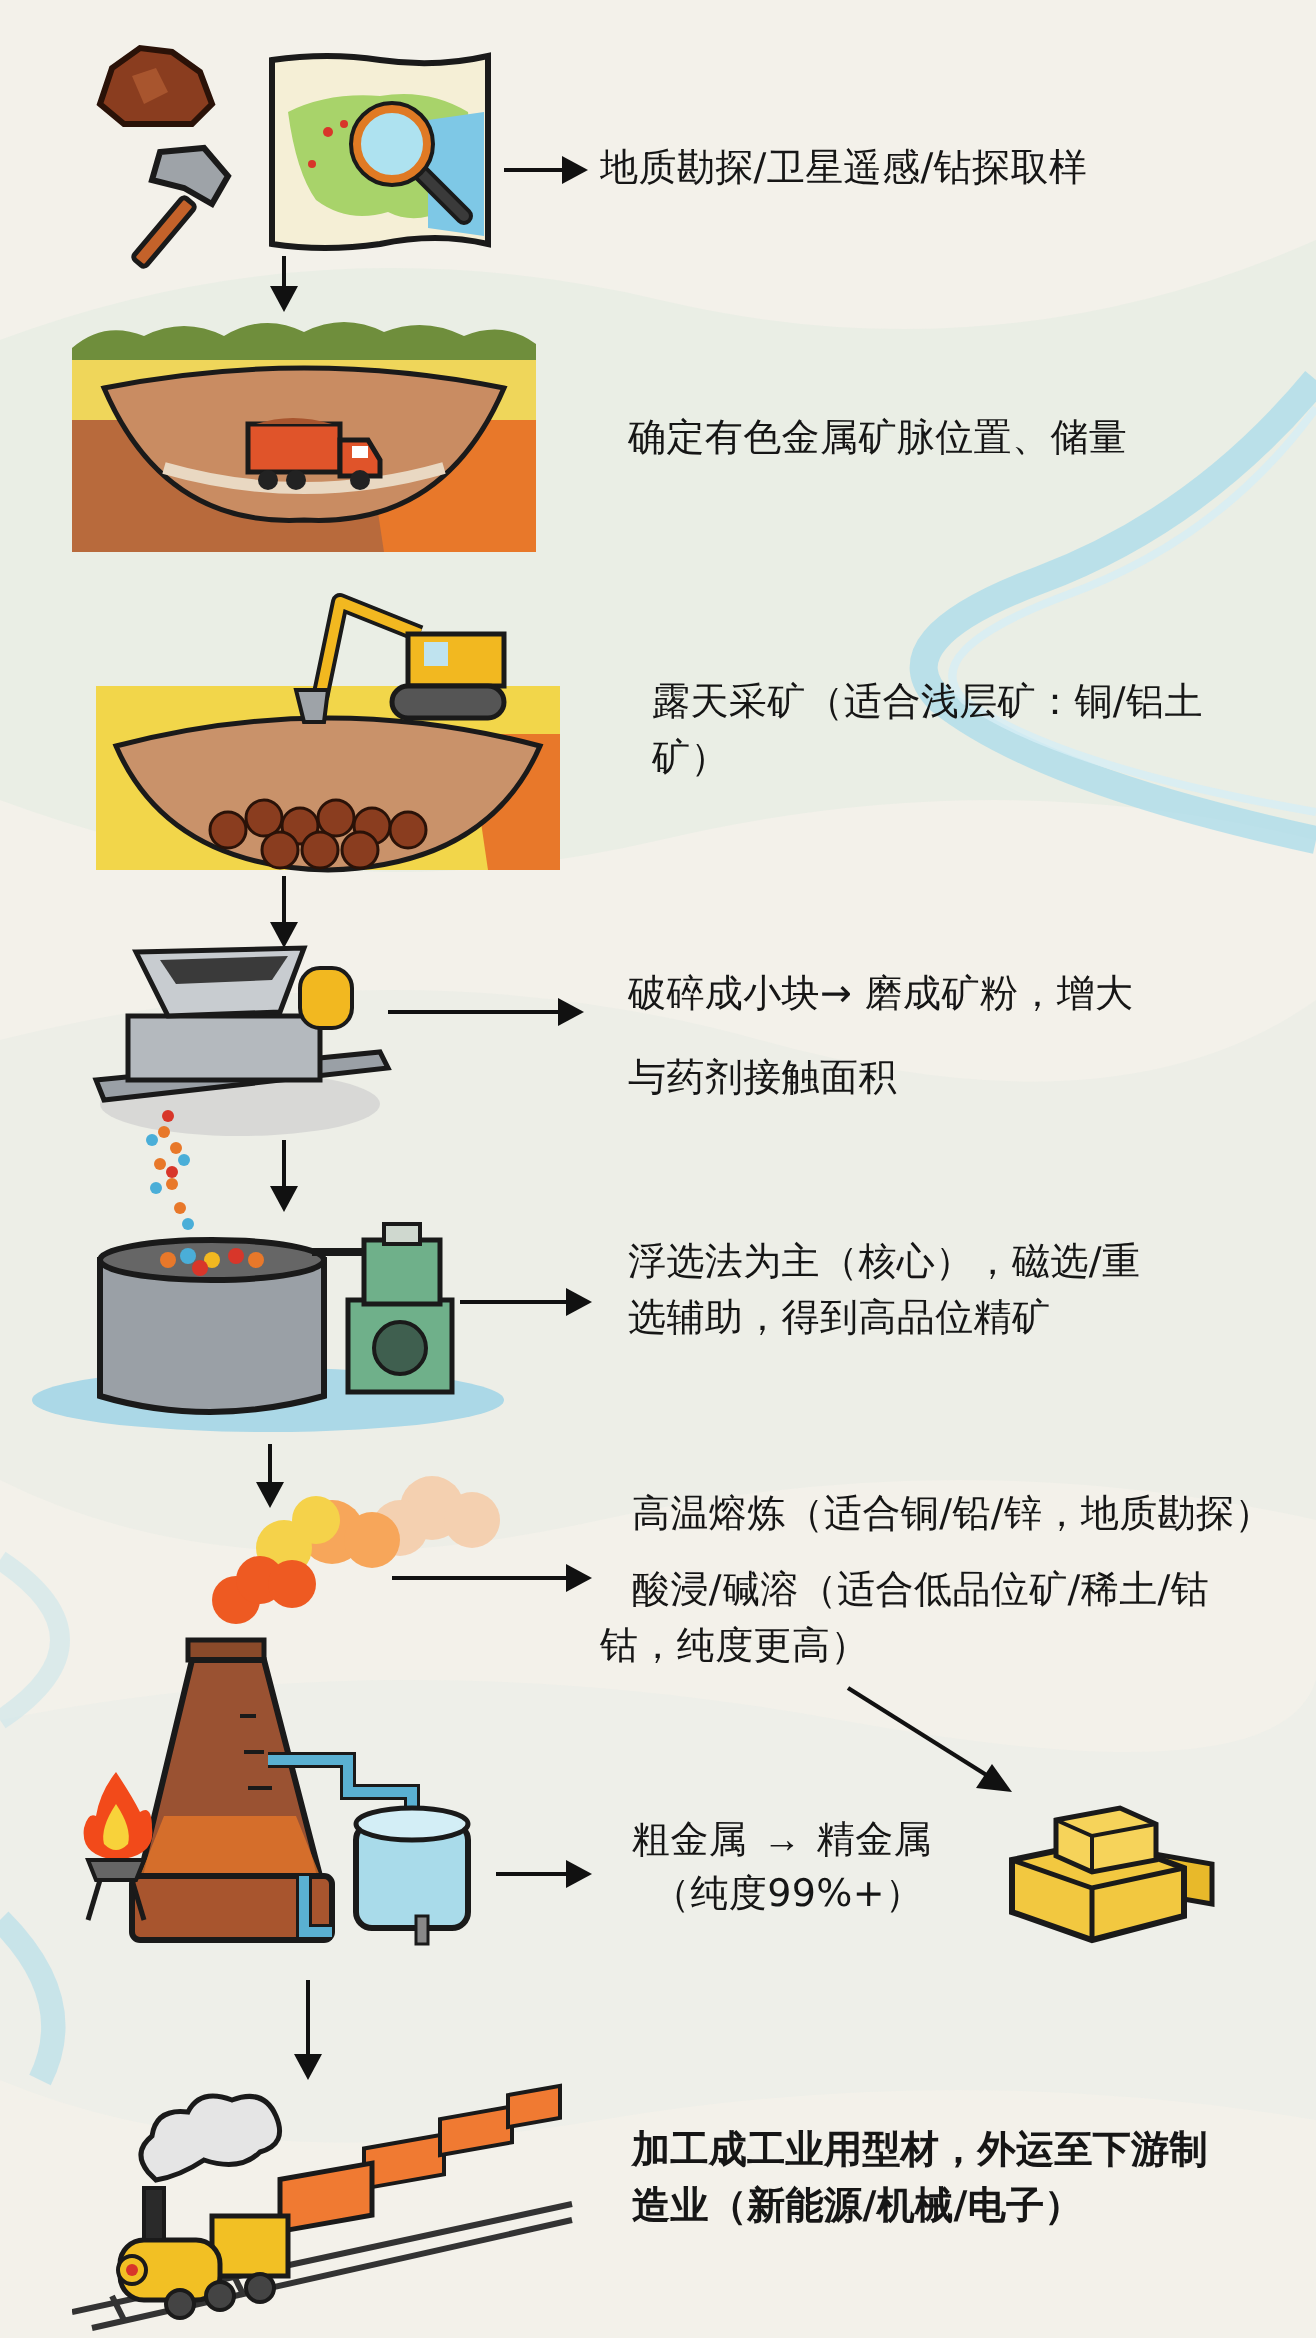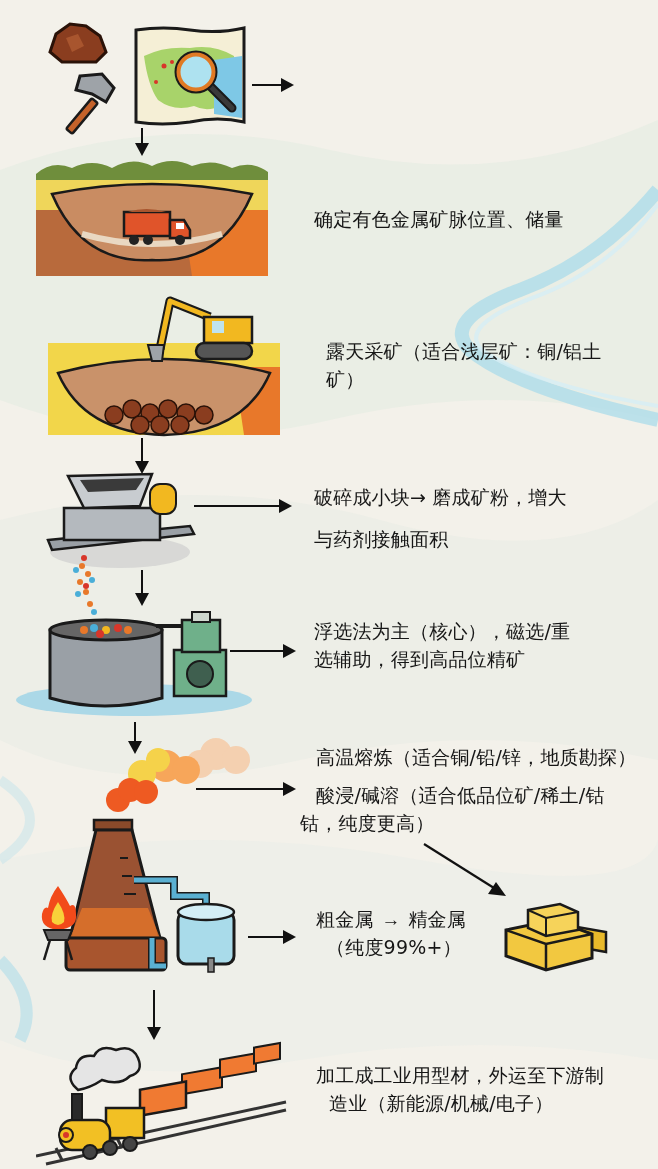--- a/index.html
+++ b/index.html
@@ -55,20 +55,21 @@
       <circle cx="38" cy="36" r="2" fill="#d8362a"></circle>
       <circle cx="22" cy="56" r="2" fill="#d8362a"></circle>
   </svg>
   <svg class="abs" style="left:172px;top:48px;" width="68" height="68" viewBox="0 0 68 68">
     <line x1="36" y1="36" x2="60" y2="60" stroke="#1a1a1a" stroke-width="9" stroke-linecap="round"></line>
     <line x1="36" y1="36" x2="60" y2="60" stroke="#3a3a3a" stroke-width="5" stroke-linecap="round"></line>
     <circle cx="24" cy="24" r="18" fill="#aee2f0" stroke="#e07a24" stroke-width="5"></circle>
     <circle cx="24" cy="24" r="20.5" fill="none" stroke="#1a1a1a" stroke-width="2"></circle>
   </svg>
   <div class="arrow-h" style="left:252px;top:84px;width:40px;"></div>
+  <div class="txt" style="left:300px;top:71px;">地质勘探/卫星遥感/钻探取样</div>
 </div>
 
 <div class="arrow-v" style="left:141px;top:128px;height:26px;"></div>
 
 <div class="abs" style="left:0;top:150px;width:658px;height:130px;">
   <svg class="abs" style="left:32px;top:4px;" width="240" height="124" viewBox="0 0 240 124">
     <path d="M4 20 Q20 6 40 14 Q60 4 80 14 Q100 2 120 12 Q140 2 160 12 Q180 4 200 14 Q220 6 236 18 L236 30 L4 30 Z" fill="#6f8e3c"></path>
     <rect x="4" y="26" width="232" height="30" fill="#efd65a"></rect>
     <rect x="4" y="56" width="232" height="66" fill="#b86a3c"></rect>
     <path d="M150 56 L236 56 L236 122 L160 122 Z" fill="#e8782a"></path>
@@ -249,21 +250,21 @@
     <path d="M4 30 L44 44 L90 34" fill="none" stroke="#1a1a1a" stroke-width="2.5"></path>
     <line x1="44" y1="44" x2="44" y2="70" stroke="#1a1a1a" stroke-width="2.5"></line>
     <path d="M26 10 L58 4 L76 12 L76 30 L44 36 L26 28 Z" fill="#f6d35a" stroke="#1a1a1a" stroke-width="2.5"></path>
     <path d="M26 10 L44 18 L76 12" fill="none" stroke="#1a1a1a" stroke-width="2"></path>
     <line x1="44" y1="18" x2="44" y2="36" stroke="#1a1a1a" stroke-width="2"></line>
   </svg>
 </div>
 
 <div class="arrow-v" style="left:153px;top:990px;height:48px;"></div>
 
-<div class="abs" style="left:0;top:1010px;width:658px;height:159px;">
+<div class="abs" style="left:0;top:1010px;width:658px;height:159px;font-weight:bold;">
   <svg class="abs" style="left:36px;top:20px;" width="254" height="136" viewBox="0 0 254 136">
     <path d="M38 56 Q30 46 40 38 Q42 24 58 26 Q64 14 80 20 Q96 14 102 28 Q108 42 94 46 Q84 56 66 50 Q54 58 42 60 Z" fill="#e5e5e5" stroke="#1a1a1a" stroke-width="2.5"></path>
     <path d="M0 126 L250 72" stroke="#333" stroke-width="3"></path>
     <path d="M10 134 L250 80" stroke="#333" stroke-width="3"></path>
     <g stroke="#333" stroke-width="3">
         <line x1="20" y1="118" x2="26" y2="130"></line>
         <line x1="50" y1="112" x2="56" y2="124"></line>
         <line x1="80" y1="106" x2="86" y2="118"></line>
       </g>
     <rect x="146" y="70" width="40" height="20" fill="#f07a32" stroke="#1a1a1a" stroke-width="2" transform="skewY(-10)"></rect>
@@ -273,14 +274,14 @@
     <rect x="70" y="78" width="38" height="30" fill="#f2c024" stroke="#1a1a1a" stroke-width="2.5"></rect>
     <rect x="24" y="90" width="50" height="30" rx="12" fill="#f2c024" stroke="#1a1a1a" stroke-width="2.5"></rect>
     <circle cx="30" cy="105" r="7" fill="#f2c024" stroke="#1a1a1a" stroke-width="2"></circle>
     <circle cx="30" cy="105" r="3" fill="#d8362a"></circle>
     <rect x="36" y="64" width="10" height="26" fill="#2a2a2a" stroke="#1a1a1a" stroke-width="2"></rect>
     <circle cx="54" cy="122" r="7" fill="#444" stroke="#1a1a1a" stroke-width="2"></circle>
     <circle cx="74" cy="118" r="7" fill="#444" stroke="#1a1a1a" stroke-width="2"></circle>
     <circle cx="94" cy="114" r="7" fill="#444" stroke="#1a1a1a" stroke-width="2"></circle>
   </svg>
   <div class="txt" style="left:316px;top:52px;">加工成工业用型材，外运至下游制</div>
-  <div class="txt" style="left:329px;top:80px;">造业（新能源/机械/电子）</div>
+  <div class="txt" style="left:316px;top:80px;">造业（新能源/机械/电子）</div>
 </div>
 
 </body></html>

